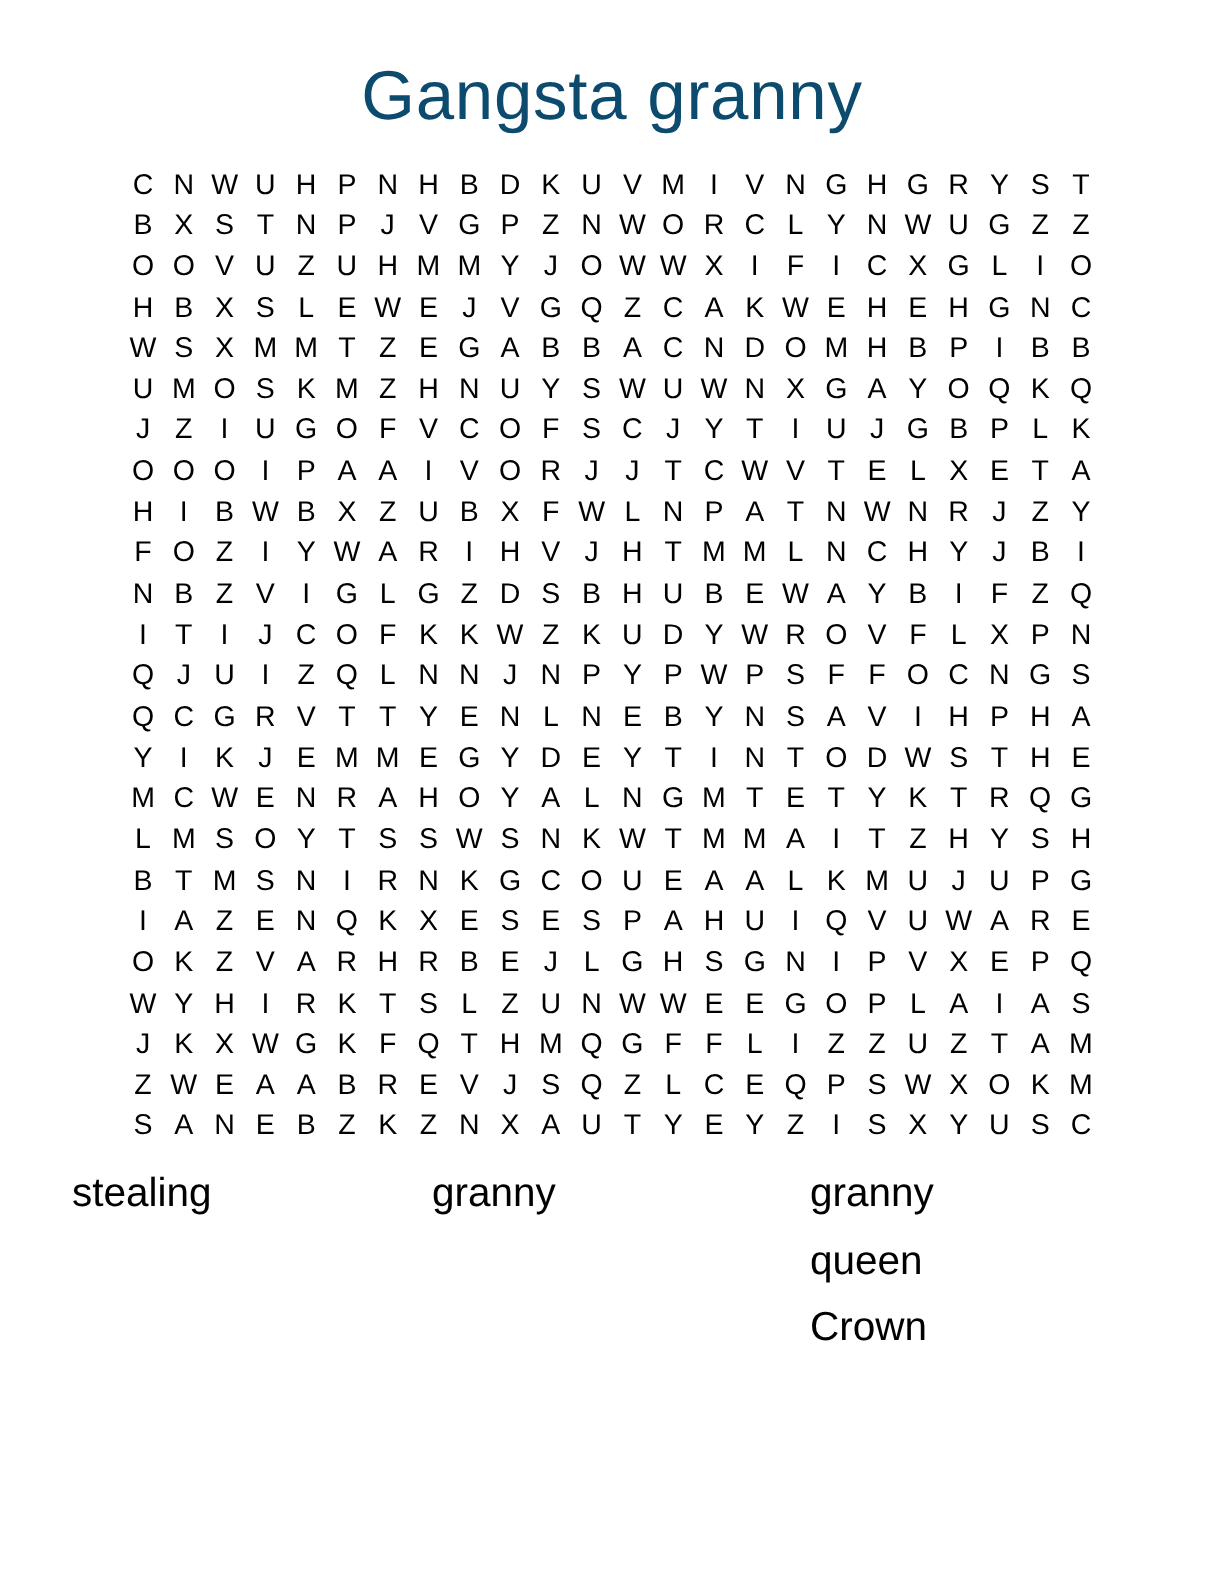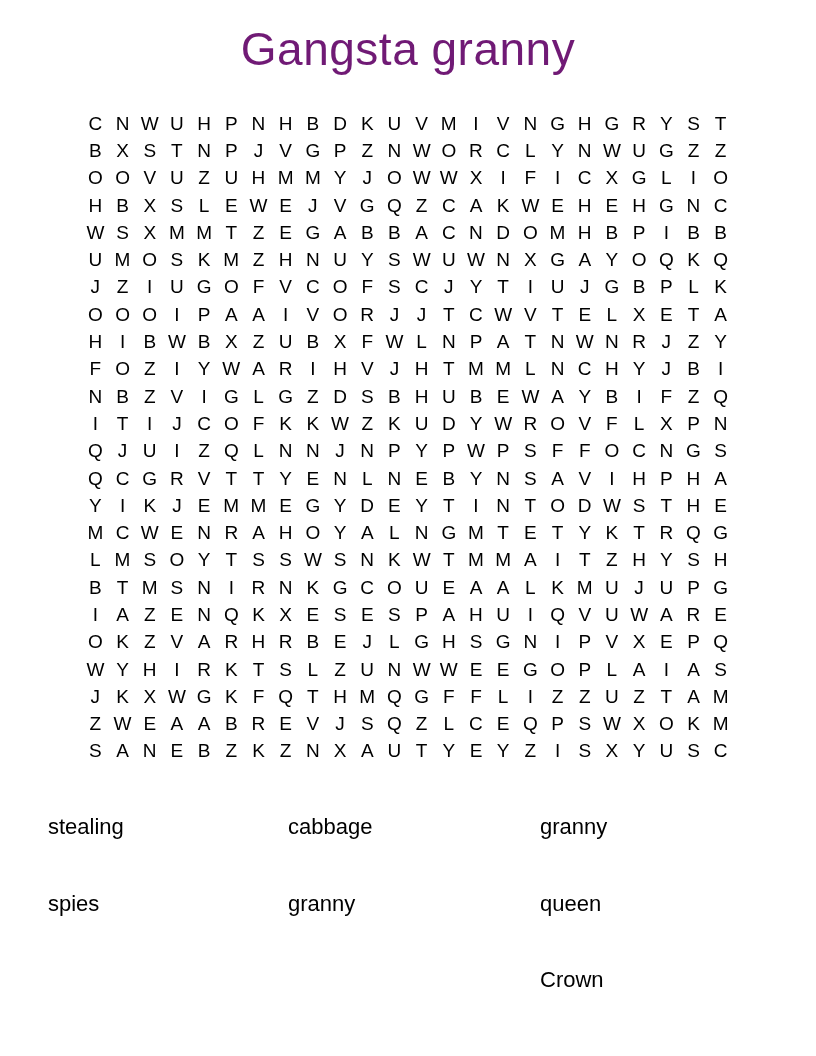--- a/index.html
+++ b/index.html
@@ -10,29 +10,29 @@
     width: 816px;
     height: 1056px;
     background: #ffffff;
     font-family: "Liberation Sans", sans-serif;
     color: #000000;
     position: relative;
     overflow: hidden;
   }
   .title {
     position: absolute;
-    top: 22px;
+    top: 36px;
     left: 0;
     width: 816px;
     margin: 0;
     text-align: center;
     font-size: 46px;
     font-weight: 500;
     letter-spacing: 0.5px;
-    color: #701a75;
+    color: #0c4a6e;
   }
   .grid {
     position: absolute;
     top: 110px;
     left: 50%;
     transform: translateX(-50%);
     display: grid;
     grid-template-columns: repeat(24, 27.2px);
     grid-auto-rows: 27.3px;
   }
@@ -53,25 +53,24 @@
   .word-col {
     position: absolute;
     top: 0;
   }
   .word-col.c0 { left: 48px; }
   .word-col.c1 { left: 288px; }
   .word-col.c2 { left: 540px; }
   .word {
     height: 44.5px;
     line-height: 44.5px;
-    font-size: 22px;
+    font-size: 27px;
     font-weight: 500;
     color: #000000;
     white-space: nowrap;
-    margin-top: 32px;
   }
 </style>
 </head>
 <body>
 
 <div>
   <h1 class="title">Gangsta granny</h1>
 
   <div class="grid">
       <div class="cell">C</div>
@@ -648,24 +647,22 @@
       <div class="cell">X</div>
       <div class="cell">Y</div>
       <div class="cell">U</div>
       <div class="cell">S</div>
       <div class="cell">C</div>
     </div>
 
   <div class="words">
     <div class="word-col c0">
         <div class="word">stealing</div>
-        <div class="word">spies</div>
       </div>
     <div class="word-col c1">
-        <div class="word">cabbage</div>
         <div class="word">granny</div>
       </div>
     <div class="word-col c2">
         <div class="word">granny</div>
         <div class="word">queen</div>
         <div class="word">Crown</div>
       </div>
   </div>
 </div>
 

